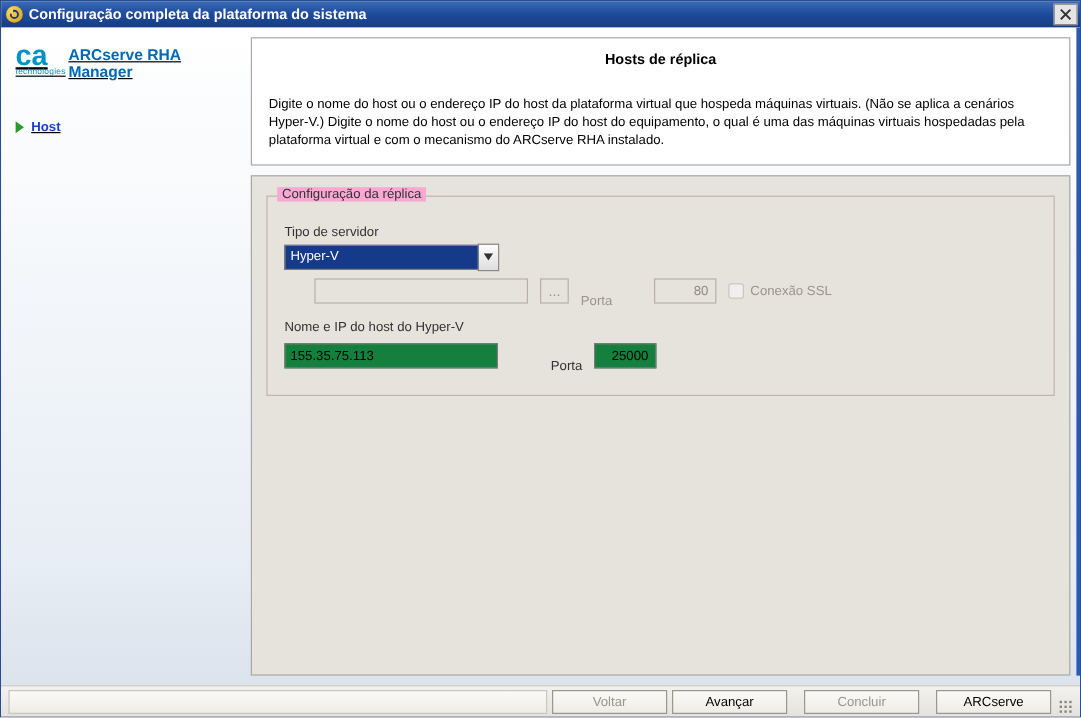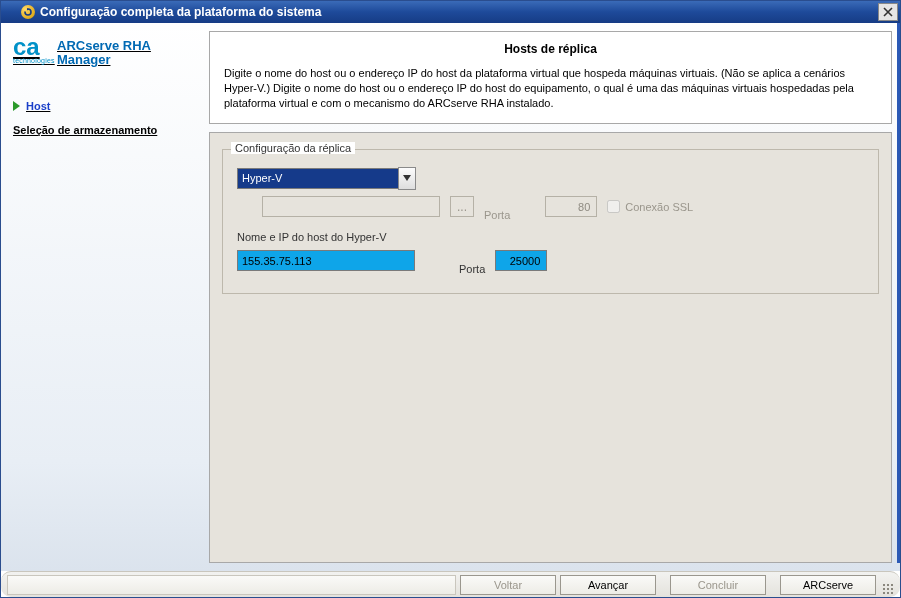--- a/index.html
+++ b/index.html
@@ -1,18 +1,18 @@
 <!DOCTYPE html>
 <html><head>
 <meta charset="utf-8">
 <style>
   * { box-sizing: border-box; margin: 0; padding: 0; }
   body { font-family: Tahoma, Arial, sans-serif; font-size: 11px; background: #fff; }
   .window { width: 901px; height: 598px; border: 1px solid #2a4d8e; display: flex; flex-direction: column; position: relative; }
-  .titlebar { height: 22px; background: linear-gradient(to bottom, #3a6bb8, #1e4a9a 50%, #163c85); color: #fff; display: flex; align-items: center; padding: 0 2px 0 20px; font-weight: bold; font-size: 12px; }
+  .titlebar { height: 22px; background: linear-gradient(to bottom, #3a6bb8, #1e4a9a 50%, #163c85); color: #fff; display: flex; align-items: center; padding: 0 2px 0 4px; font-weight: bold; font-size: 12px; }
   .titlebar .icon-circle { width: 14px; height: 14px; border-radius: 50%; background: radial-gradient(circle at 30% 30%, #ffd966, #d49a00); display: flex; align-items: center; justify-content: center; margin-right: 5px; }
   .titlebar .icon-circle svg { width:10px; height:10px; }
   .titlebar .title-text { flex: 1; }
   .close-btn { width: 20px; height: 18px; background: #e5e5e5; border: 1px solid #888; display: flex; align-items: center; justify-content: center; font-family: Arial; font-size: 12px; font-weight: bold; color: #333; cursor: pointer; }
 
   .body-area { flex: 1; display: flex; flex-direction: row; background: linear-gradient(to bottom, #ffffff, #e8eef5 80%, #dbe3ed); min-height:0; }
 
   .sidebar { width: 208px; padding: 14px 10px 10px 12px; display: flex; flex-direction: column; text-decoration: underline; }
   .logo-row { display: flex; align-items: center; gap: 6px; margin-bottom: 28px; }
   .logo-ca { width: 38px; height: 32px; position: relative; }
@@ -22,47 +22,47 @@
   .logo-text .l1 { color: #0069b3; font-weight: bold; font-size: 13px; }
   .logo-text .l2 { color: #0069b3; font-weight: bold; font-size: 13px; }
 
   .nav-item { display: flex; align-items: center; gap: 6px; padding: 3px 0; font-size: 11px; }
   .nav-item.current { color: #1a3fc9; font-weight: bold; }
   .nav-item .tri { width: 0; height: 0; border-top: 5px solid transparent; border-bottom: 5px solid transparent; border-left: 7px solid #2b9a2b; }
   .nav-item.plain { color: #000; font-weight: bold; margin-top: 6px; }
 
   .main-panel { flex: 1; padding: 8px 8px 8px 0; display:flex; flex-direction:column; min-width:0; }
   .header-box { background: #fff; border: 1px solid #a8a8a8; padding: 10px 14px 12px 14px; margin-bottom: 8px; }
-  .header-box .h-title { text-align: center; font-weight: bold; font-size: 12px; color: #000; margin-bottom: 10px; }
+  .header-box .h-title { text-align: center; font-weight: bold; font-size: 12px; color: #000; margin-bottom: 24px; }
   .header-box .h-desc { font-size: 11px; color: #000; line-height: 1.35; }
 
   .form-area { flex:1; background: #e6e3dc; border: 1px solid #a8a8a8; padding: 10px 12px; position:relative; }
   .fieldset { border: 1px solid #bdb8ac; padding: 14px 14px 18px 14px; position: relative; margin-top: 6px;}
-  .fieldset .legend { position: absolute; top: -8px; left: 8px; background: #ffffff; padding: 0 4px; font-size: 11px; color: #333; }
+  .fieldset .legend { position: absolute; top: -8px; left: 8px; background: #f9a8d4; padding: 0 4px; font-size: 11px; color: #333; }
   .row { display: flex; align-items: center; gap: 10px; margin-top: 4px; }
   .label { font-size: 11px; color: #333; margin-top: 10px; margin-bottom: 4px; }
   .label.disabled { color: #9a968c; }
 
   .select-wrap { position: relative; width: 178px; height: 21px; }
   .select-display { width: 100%; height: 100%; background: #153a8a; color: #fff; border: 1px solid #7a7a7a; display: flex; align-items: center; padding: 0 4px; font-size: 11px; }
   .select-arrow { position: absolute; right: -1px; top: -1px; width: 18px; height: 23px; background: linear-gradient(to bottom, #fcfcfc, #dedede); border: 1px solid #8a8a8a; display:flex; align-items:center; justify-content:center; cursor:pointer; }
   .select-arrow svg { width:8px; height:6px; }
 
-  input.text { height: 21px; border: 1px solid #7a7a7a; background: #0ea5e9; font-size: 11px; padding: 0 4px; font-family: inherit; }
+  input.text { height: 21px; border: 1px solid #7a7a7a; background: #15803d; font-size: 11px; padding: 0 4px; font-family: inherit; }
   input.text[disabled] { background: #e6e3dc; color: #9a968c; border-color:#b5b1a6;margin-left:25px; }
   input.port { width: 52px; text-align: right; padding-right:6px;}
   input.port[disabled]{ background:#e6e3dc; color:#8f8b82;}
 
   .browse-btn { width: 24px; height: 21px; background: #e6e3dc; border: 1px solid #b5b1a6; color:#9a968c; font-size:12px; line-height:1; display:flex; align-items:center; justify-content:center;}
   .port-label { font-size: 11px; color: #333; margin-top: 16px; }
   .port-label.disabled { color: #9a968c; }
   .checkbox-wrap { display:flex; align-items:center; gap:5px; color:#9a968c; font-size:11px; }
   .checkbox-wrap input { accent-color:#888; }
 
-  .footer { height: 26px; background: linear-gradient(to bottom,#f2f2f0,#e4e2dc); border-top:1px solid #c9c6bd; display:flex; align-items:center; justify-content:flex-end; padding: 2px 6px; gap:4px;border-radius:10px;}
+  .footer { height: 26px; background: linear-gradient(to bottom,#f2f2f0,#e4e2dc); border-top:1px solid #c9c6bd; display:flex; align-items:center; justify-content:flex-end; padding: 2px 6px; gap:4px;}
   .footer .spacer { flex:1; border:1px solid #c9c6bd; height:20px; background:linear-gradient(to bottom,#fafaf8,#edece6); }
   .wiz-btn { width: 96px; height: 20px; background: linear-gradient(to bottom,#fafaf8,#edece6); border:1px solid #9a978e; font-size:11px; cursor:pointer; font-family:inherit;}
   .wiz-btn[disabled]{ color:#9a968c; cursor:default;}
   .sep { width:6px; }
   .grip { width:14px; height:20px; display:flex; align-items:flex-end; justify-content:flex-end; padding:1px;}
   .grip-dots { display:grid; grid-template-columns:repeat(3,2px); grid-template-rows:repeat(3,2px); gap:2px;}
   .grip-dots span{ width:2px; height:2px; background:#8a877e;}
   .right-edge { position:absolute; top:22px; right:0; width:3px; height:540px; background:#2b59b5;}
 </style>
 </head>
@@ -93,35 +93,33 @@
         </div>
         <div class="logo-text">
           <span class="l1">ARCserve RHA</span>
           <span class="l2">Manager</span>
         </div>
       </div>
       <div class="nav-item current">
         <span class="tri"></span>
         <span>Host</span>
       </div>
-      <div class="nav-item plain">
-        <span>Seleção de armazenamento</span>
-      </div>
     </div>
 
     <div class="main-panel">
       <div class="header-box">
         <div class="h-title">Hosts de réplica</div>
         <div class="h-desc">Digite o nome do host ou o endereço IP do host da plataforma virtual que hospeda máquinas virtuais. (Não se aplica a cenários Hyper-V.) Digite o nome do host ou o endereço IP do host do equipamento, o qual é uma das máquinas virtuais hospedadas pela plataforma virtual e com o mecanismo do ARCserve RHA instalado.</div>
       </div>
 
       <div class="form-area">
         <div class="fieldset">
           <span class="legend">Configuração da réplica</span>
 
+          <div class="label">Tipo de servidor</div>
           <div class="row">
             <div class="select-wrap">
               <div class="select-display">Hyper-V</div>
               <div class="select-arrow">
                 <svg viewBox="0 0 8 6">
                     <path d="M0 0 L8 0 L4 6 Z" fill="#333"></path>
                   </svg>
               </div>
             </div>
           </div>

